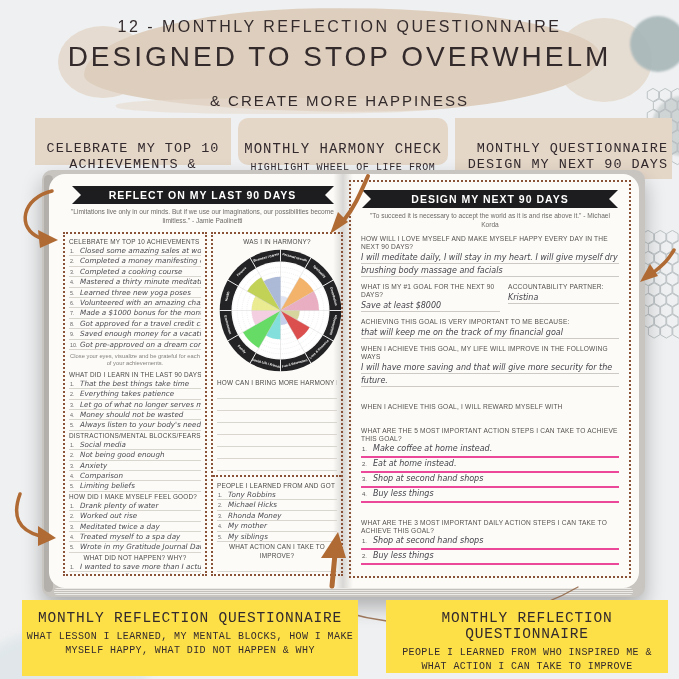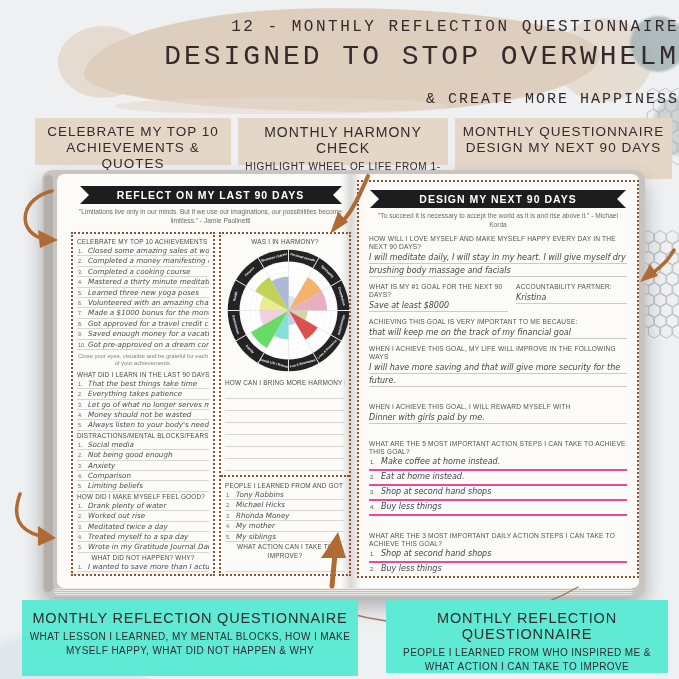--- a/index.html
+++ b/index.html
@@ -9,45 +9,45 @@
   .blob{position:absolute;pointer-events:none;}
   .splash-main{left:84px;top:8px;width:516px;height:104px;background:#ddcebd;
     border-radius:46% 54% 42% 58% / 62% 48% 52% 38%;transform:rotate(-.6deg);}
   .splash-l{left:58px;top:26px;width:90px;height:72px;background:#e2d4c4;opacity:.75;border-radius:50%;}
   .splash-r{left:556px;top:18px;width:96px;height:84px;background:#e2d4c4;opacity:.7;border-radius:50%;}
   .splash-s{left:116px;top:98px;width:330px;height:16px;background:#e6dbcd;opacity:.6;border-radius:45%;}
   .blob-tr1{left:630px;top:16px;width:56px;height:56px;border-radius:50%;background:#a7b7b9;filter:blur(1px);opacity:.9;}
   .blob-tr2{left:652px;top:96px;width:60px;height:60px;border-radius:50%;background:#ccd2d3;filter:blur(1px);opacity:.9;}
   .blob-bl{left:-20px;top:630px;width:170px;height:80px;border-radius:50%;background:#dfe6ea;filter:blur(5px);opacity:.9;}
   
-  .header{position:absolute;left:0;top:18px;width:100%;text-align:right;color:#332a2c;font-family:Liberation Mono, monospace;}
+  .header{position:absolute;left:0;top:18px;width:100%;text-align:center;color:#332a2c;}
   .header .h1{font-size:16px;letter-spacing:2.5px;}
   .header .h2{font-size:28px;letter-spacing:3px;margin-top:5px;}
   .header .h3{font-size:15px;letter-spacing:2px;margin-top:19px;}
   
-  .callout{position:absolute;background:#e5d7c8;text-align:center;color:#332a2e;padding:6px 4px;box-sizing:border-box;}
+  .callout{position:absolute;background:#e5d7c8;text-align:center;color:#332a2e;padding:23px 4px;box-sizing:border-box;font-family:Liberation Mono, monospace;}
   .co1{left:35px;top:118px;width:196px;height:47px;}
-  .co2{left:238px;top:118px;width:210px;height:47px;}
-  .co3{left:455px;top:118px;width:217px;height:61px;}
+  .co2{left:238px;top:118px;width:210px;height:47px;border-radius:10px;}
+  .co3{left:455px;top:118px;width:217px;height:61px;text-align:right;}
   .callout .t{font-size:13.5px;letter-spacing:1px;line-height:16px;}
   .callout .s{font-size:13.5px;letter-spacing:1px;line-height:16px;}
   .co2 .t{font-size:14px;}
   .co2 .s{font-size:10px;margin-top:3px;letter-spacing:.6px;}
-  .cob{background:#5eead4;}
+  .cob{background:#fde047;}
   .cob-l{left:22px;top:600px;width:336px;height:76px;padding-top:10px;}
   .cob-r{left:386px;top:600px;width:282px;height:73px;padding-top:10px;}
   .cob .t{font-size:14.5px;letter-spacing:.8px;}
   .cob .s{font-size:10px;letter-spacing:.4px;line-height:14px;margin-top:4px;}
   
   .book{position:absolute;left:42px;top:170px;width:603px;height:427px;background:#c8c5c1;
         border-radius:10px;box-shadow:0 10px 20px rgba(0,0,0,.28);}
   .book::before{content:"";position:absolute;left:2px;top:5px;bottom:5px;width:9px;background:#b3b0ac;border-radius:8px;}
   .book::after{content:"";position:absolute;left:12px;right:12px;bottom:2px;height:7px;border-radius:4px;
         background:repeating-linear-gradient(to bottom,#eceae6 0 1px,#c4c1bc 1px 2px);}
-  .pages{position:absolute;left:7px;top:4px;right:6px;bottom:9px;background:#fcfbf8;border-radius:7px;margin-left:8px;}
+  .pages{position:absolute;left:7px;top:4px;right:6px;bottom:9px;background:#fcfbf8;border-radius:16px;}
   .spine{position:absolute;left:284px;top:0;bottom:0;width:20px;
         background:linear-gradient(to right,rgba(0,0,0,0),rgba(0,0,0,.14) 50%,rgba(0,0,0,0));}
   .page{position:absolute;top:6px;bottom:8px;}
   .page-left{left:12px;width:283px;}
   .page-right{left:298px;width:286px;}
   
   .banner{position:relative;margin:6px auto 0;background:#1d1d1f;color:#fff;text-align:center;
         font-size:10.5px;font-weight:bold;letter-spacing:1px;line-height:18px;height:18px;}
   .banner-l{width:232px;}
   .banner-r{width:226px;}
@@ -346,21 +346,20 @@
           </div>
 
           <div class="q">ACHIEVING THIS GOAL IS VERY IMPORTANT TO ME BECAUSE:</div>
           <div class="a a1 hand">that will keep me on the track of my financial goal</div>
 
           <div class="q">WHEN I ACHIEVE THIS GOAL, MY LIFE WILL IMPROVE IN THE FOLLOWING WAYS</div>
           <div class="a a1 hand">I will have more saving and that will give more security for the future.</div>
           <div class="sp10"></div>
 
           <div class="q">WHEN I ACHIEVE THIS GOAL, I WILL REWARD MYSELF WITH</div>
-          <div class="a a1 hand">Dinner with girls paid by me.</div>
           <div class="sp10"></div>
 
           <div class="q">WHAT ARE THE 5 MOST IMPORTANT ACTION STEPS I CAN TAKE TO ACHIEVE THIS GOAL?</div>
           <ol class="a-list">
             <li>Make coffee at home instead.</li>
             <li>Eat at home instead.</li>
             <li>Shop at second hand shops</li>
             <li>Buy less things</li>
           </ol>
           <div class="sp10"></div>

